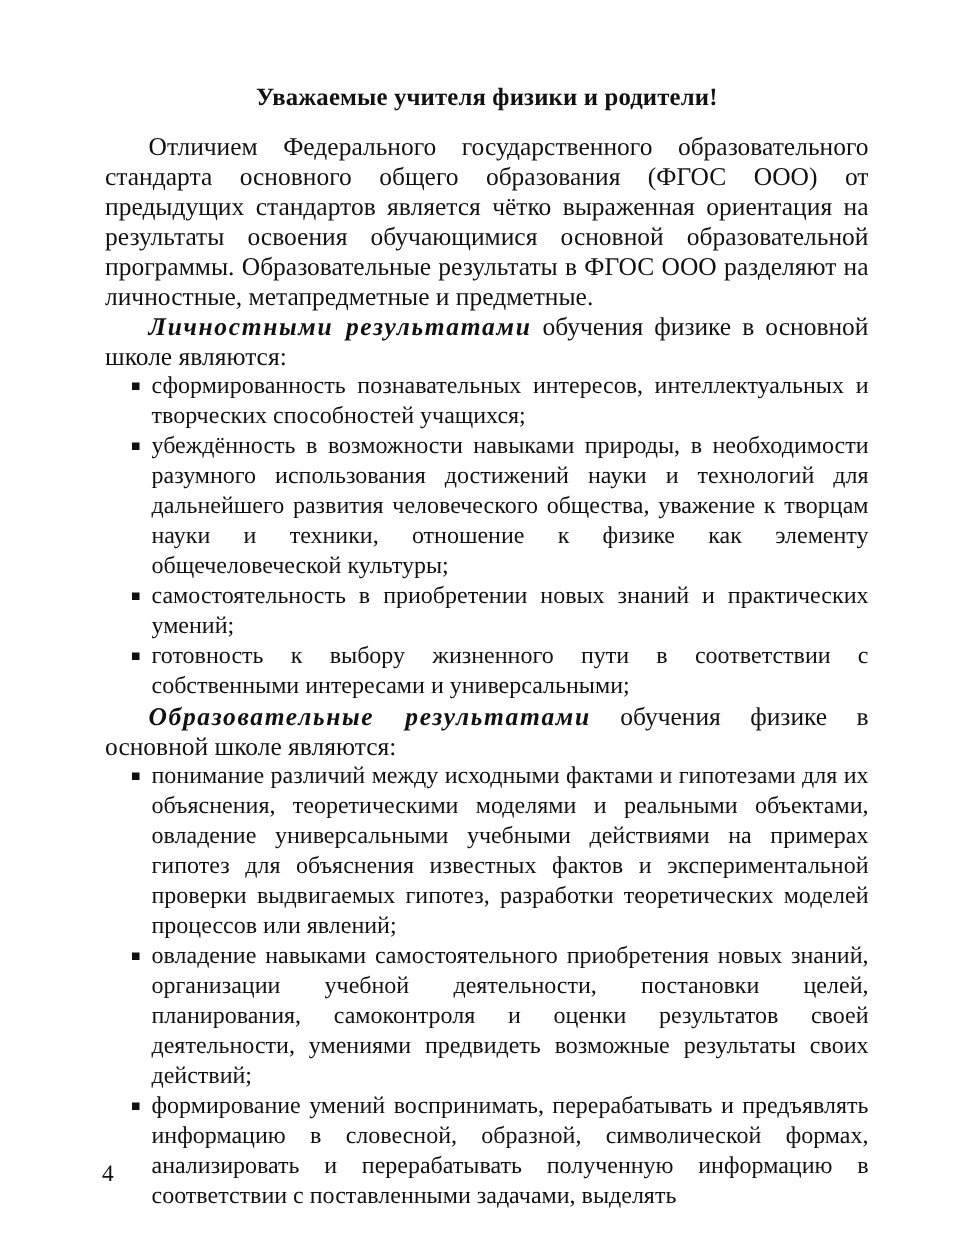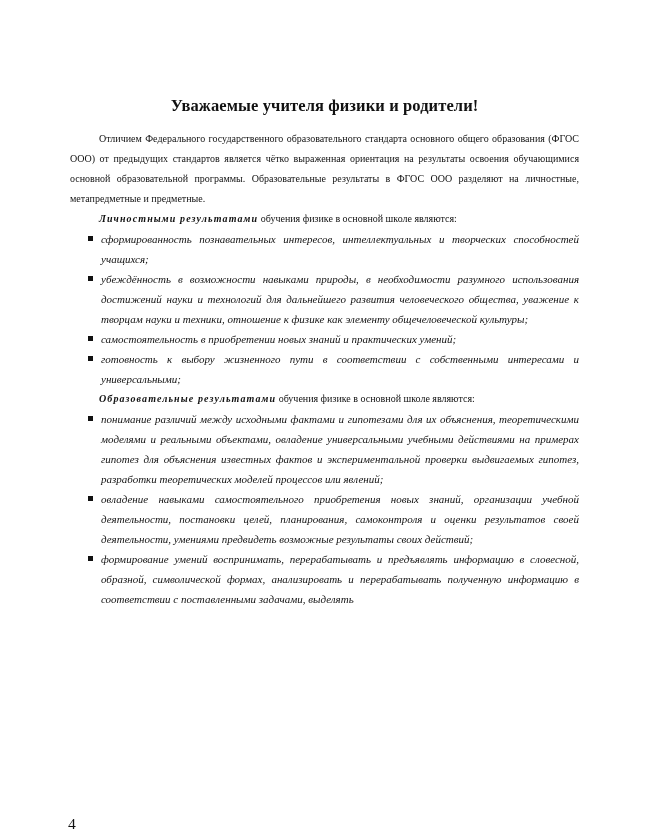--- a/index.html
+++ b/index.html
@@ -15,41 +15,40 @@
     color: #111111;
     -webkit-font-smoothing: antialiased;
     overflow: hidden;
   }
 
   .page {
     position: relative;
     width: 650px;
     height: 642px;
     box-sizing: border-box;
-    margin-top: 41px;
   }
 
   .content {
     position: absolute;
     left: 70px;
     top: 55px;
     width: 509px;
   }
 
   .doc-heading {
     text-align: center;
     font-size: 16.5px;
     font-weight: bold;
     line-height: 20px;
     margin: 0 0 13px 0;
     letter-spacing: 0.1px;
   }
 
   .para {
-    font-size: 10px;
+    font-size: 17px;
     line-height: 20px;
     text-align: justify;
     text-justify: inter-word;
     margin: 0;
     text-indent: 29px;
     hyphens: manual;
   }
 
   .lead-in {
     font-weight: bold;
@@ -58,28 +57,27 @@
   }
 
   ul.bullets {
     list-style: none;
     margin: 0;
     padding: 0;
   }
 
   ul.bullets > li {
     position: relative;
-    font-size: 11px;
+    font-size: 16px;
     line-height: 20px;
     text-align: justify;
     text-justify: inter-word;
     margin: 0;
     padding-left: 31px;
     hyphens: manual;
-    font-style: italic;
   }
 
   ul.bullets > li .bullet-marker {
     position: absolute;
     left: 18px;
     top: 7px;
     width: 5px;
     height: 5px;
     background: #111111;
     display: block;

